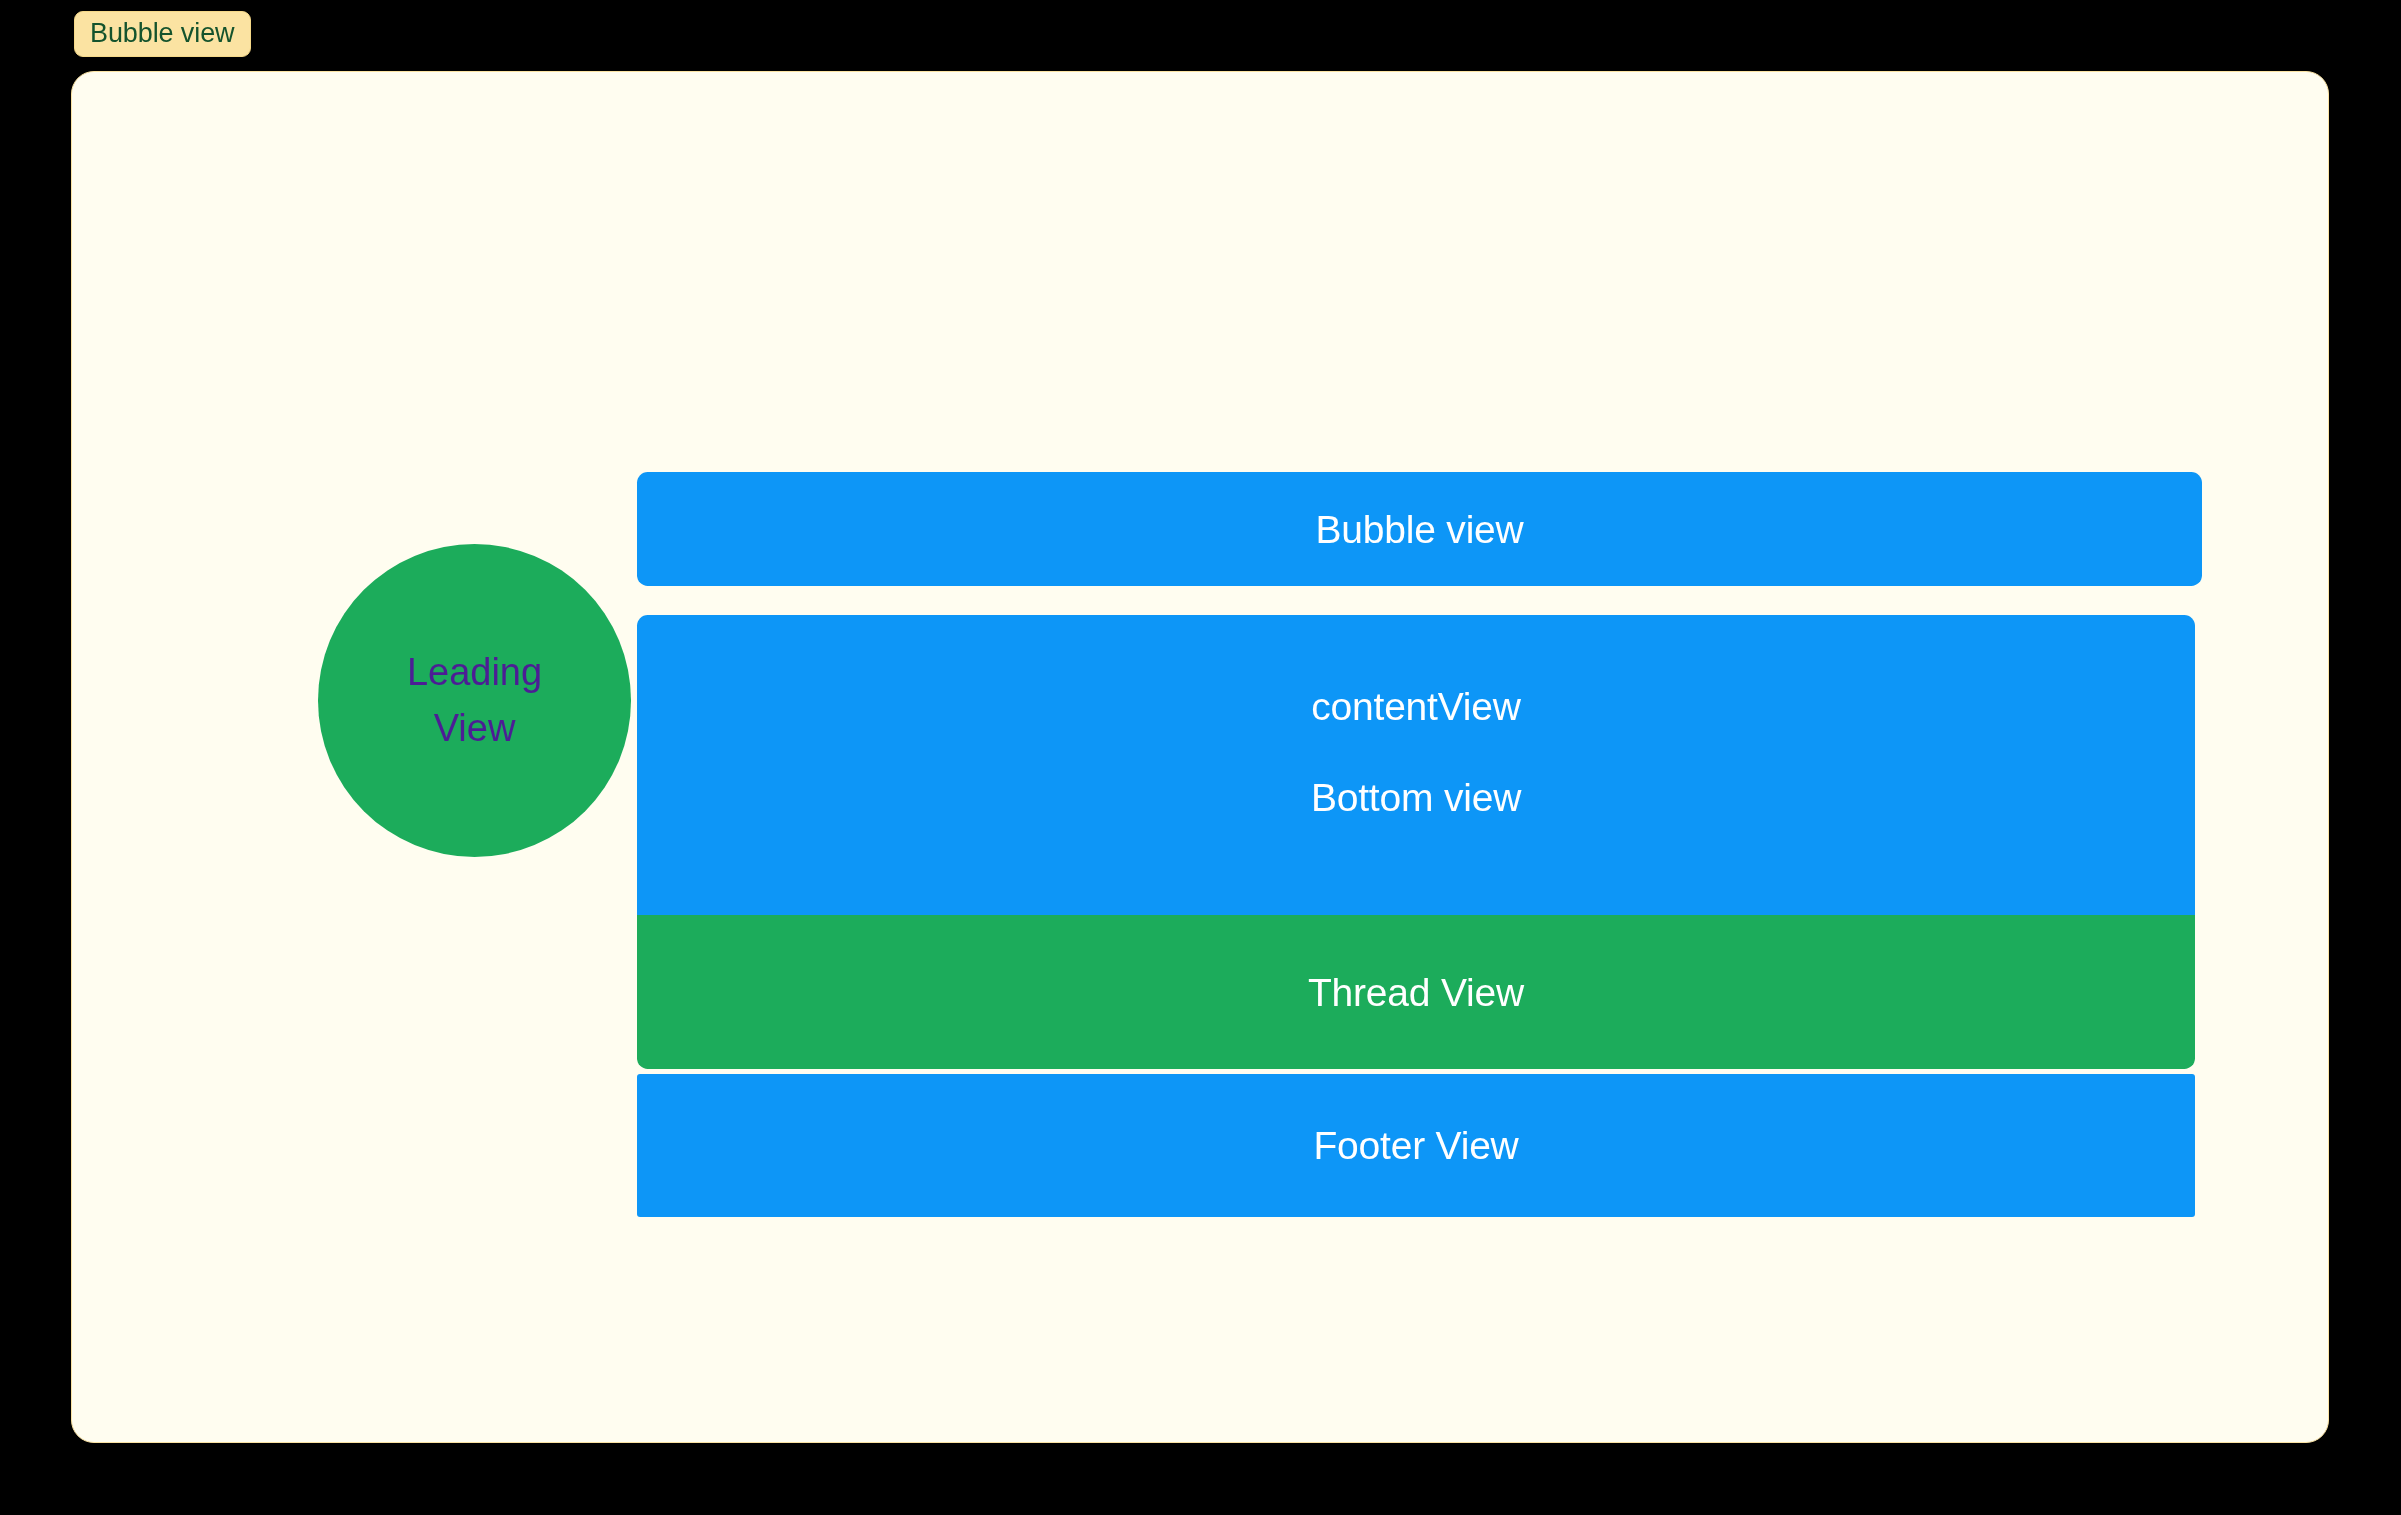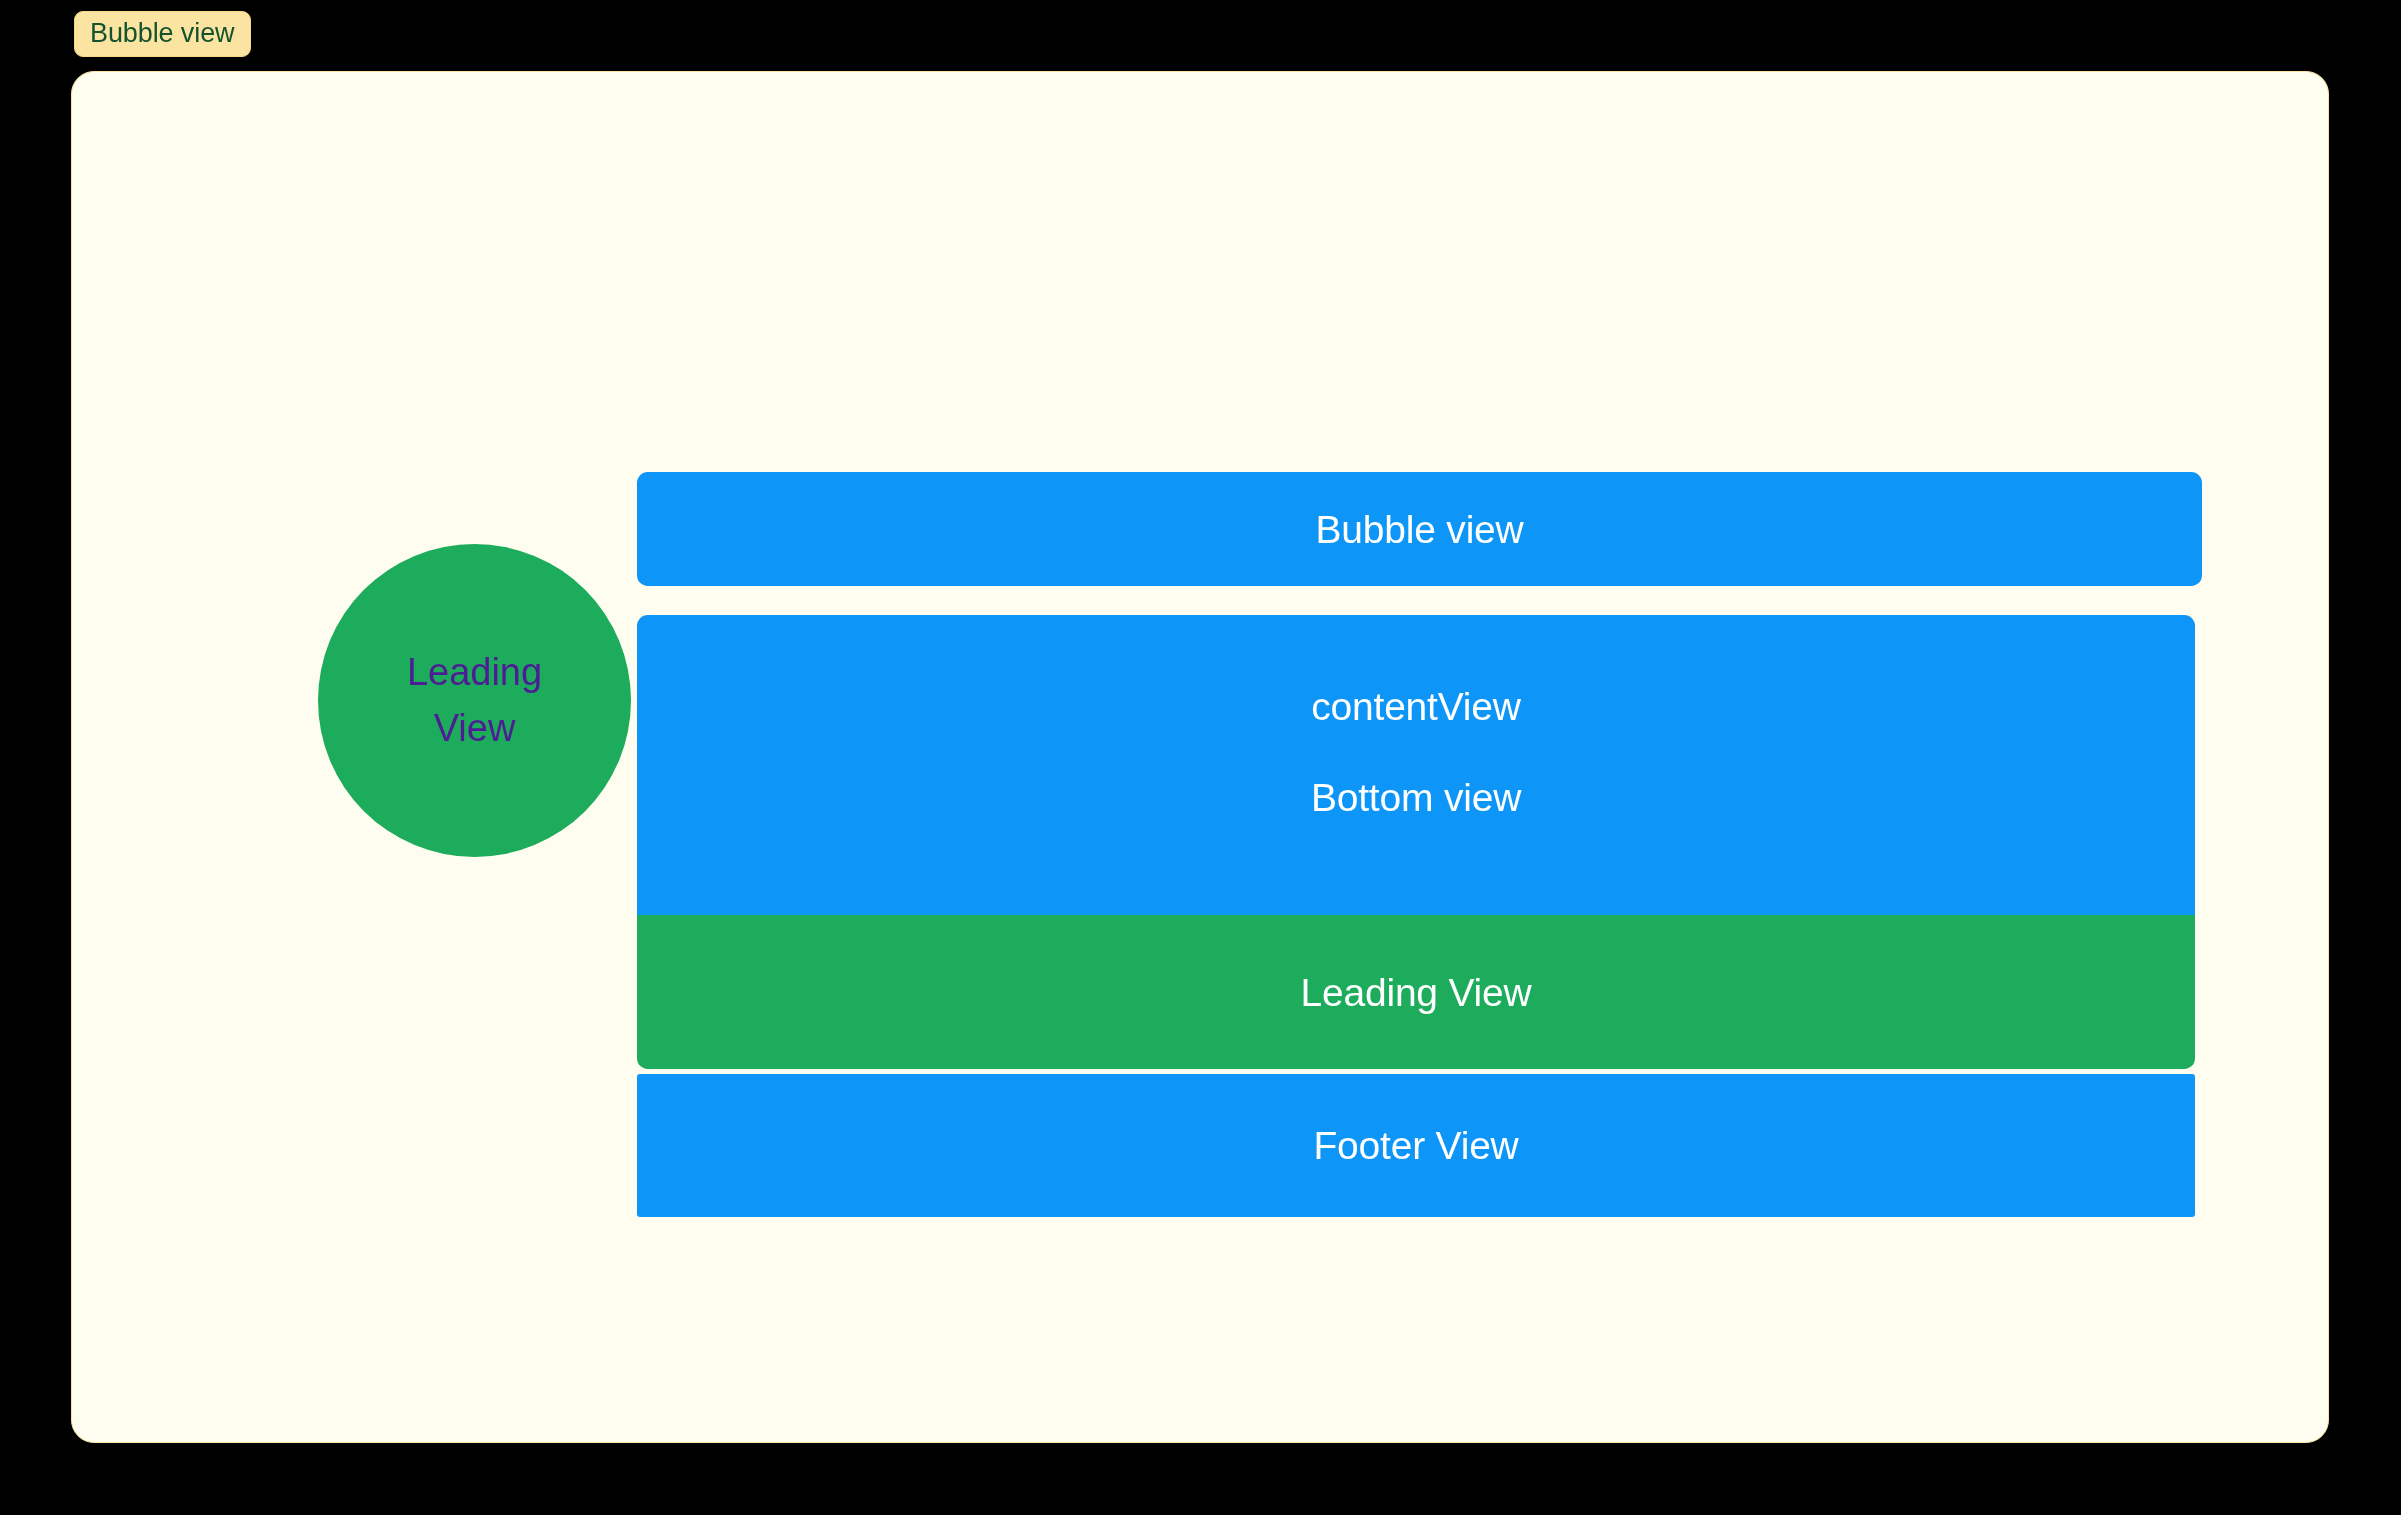--- a/index.html
+++ b/index.html
@@ -153,21 +153,21 @@
     <div class="bar bar-header">
       <span>Bubble view</span>
     </div>
 
     <div class="bar bar-content">
       <span class="content-label">contentView</span>
       <span class="bottom-label">Bottom view</span>
     </div>
 
     <div class="bar bar-thread">
-      <span>Leading View</span>
+      <span>Thread View</span>
     </div>
 
     <div class="bar bar-footer">
       <span>Footer View</span>
     </div>
 
   </div>
 </div>
 
 

